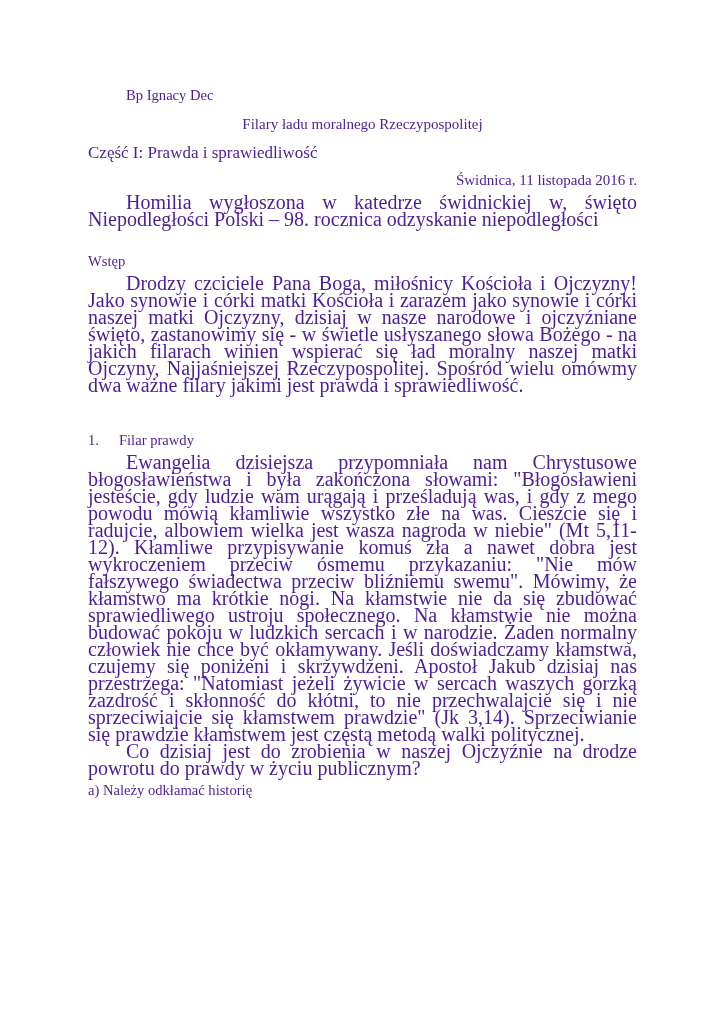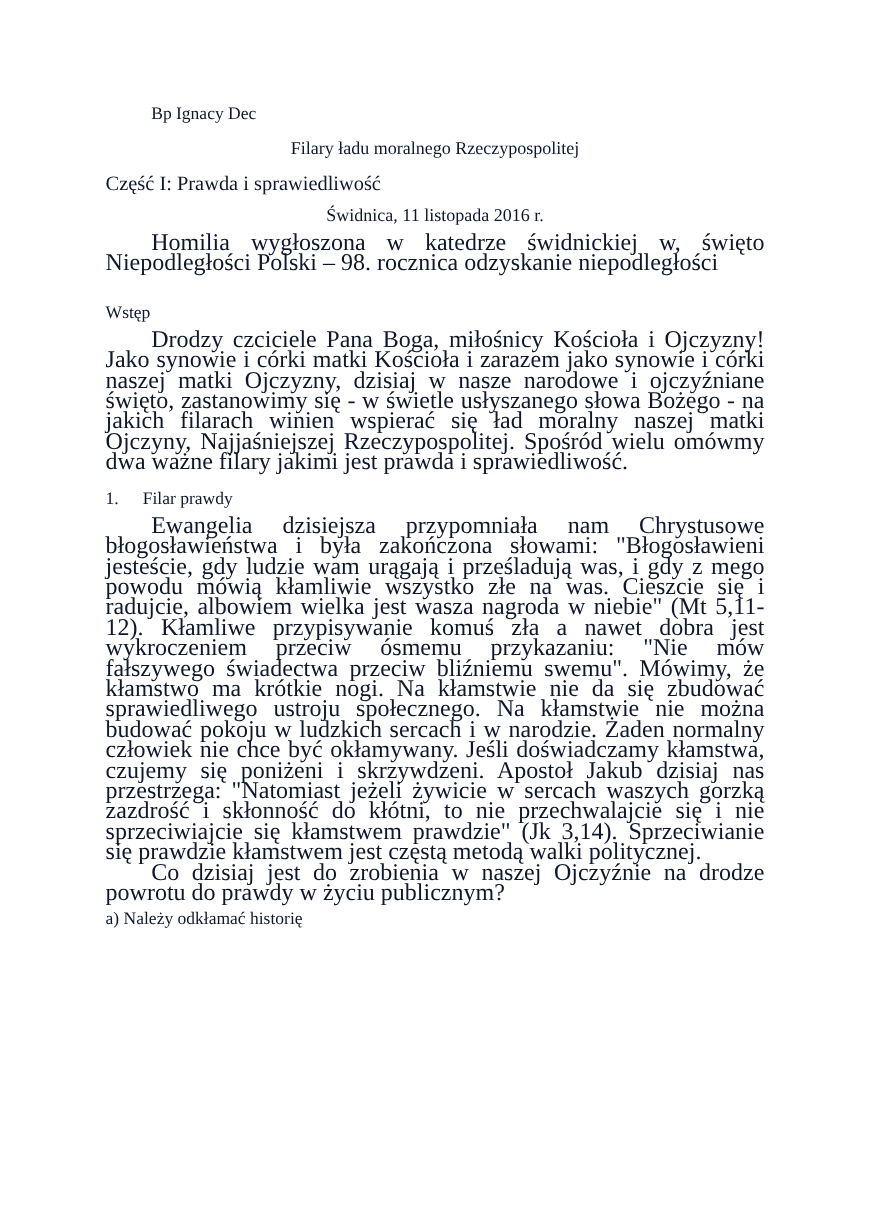--- a/index.html
+++ b/index.html
@@ -6,21 +6,21 @@
     margin: 0;
     padding: 0;
     background: #ffffff;
   }
   .page {
     position: relative;
     width: 725px;
     height: 1024px;
     margin: 0;
     background: #ffffff;
-    color: #0f172a;
+    color: #4c1d95;
     font-family: "Liberation Serif", "DejaVu Serif", serif;
     box-sizing: border-box;
     padding: 82px 88px 0 88px;
     overflow: hidden;
   }
   .page p,
   .page h1,
   .page h2,
   .page h3,
   .page h4 {
@@ -44,21 +44,21 @@
     font-size: 17px;
     font-weight: bold;
     line-height: 28px;
     text-align: left;
     margin: 0 102px 0 0;
   }
   .doc-dateline {
     font-size: 15px;
     font-weight: bold;
     line-height: 27px;
-    text-align: center;
+    text-align: right;
     margin: 0 111px 0 0;
   }
   .body-par {
     font-size: 20px;
     line-height: 17px;
     text-align: justify;
     text-indent: 38px;
   }
   .body-par.cut-off {
     text-align-last: justify;
@@ -66,21 +66,21 @@
   .sec-heading {
     font-size: 14.6px;
     font-weight: bold;
     line-height: 27px;
     padding-left: 37px;
   }
   .sec-heading.top-gap-lg {
     margin-top: 20px;
   }
   .sec-heading.top-gap-md {
-    margin-top: 9px;
+    margin-top: 33px;
   }
   .sec-num {
     display: inline-block;
     margin-right: 20px;
   }
 </style>
 </head>
 <body>
 
 <div class="page">

